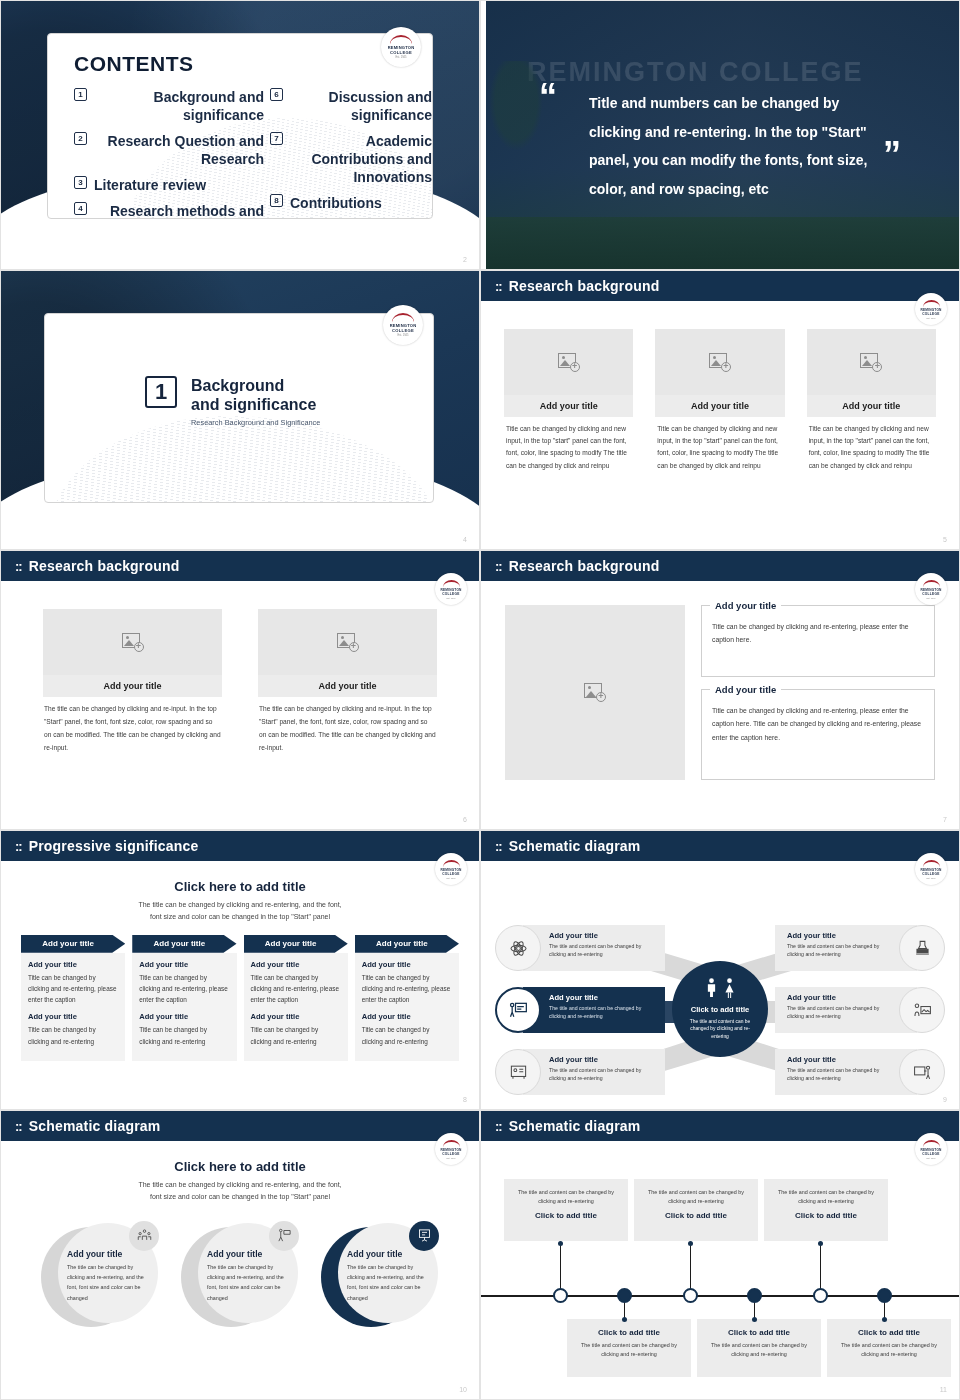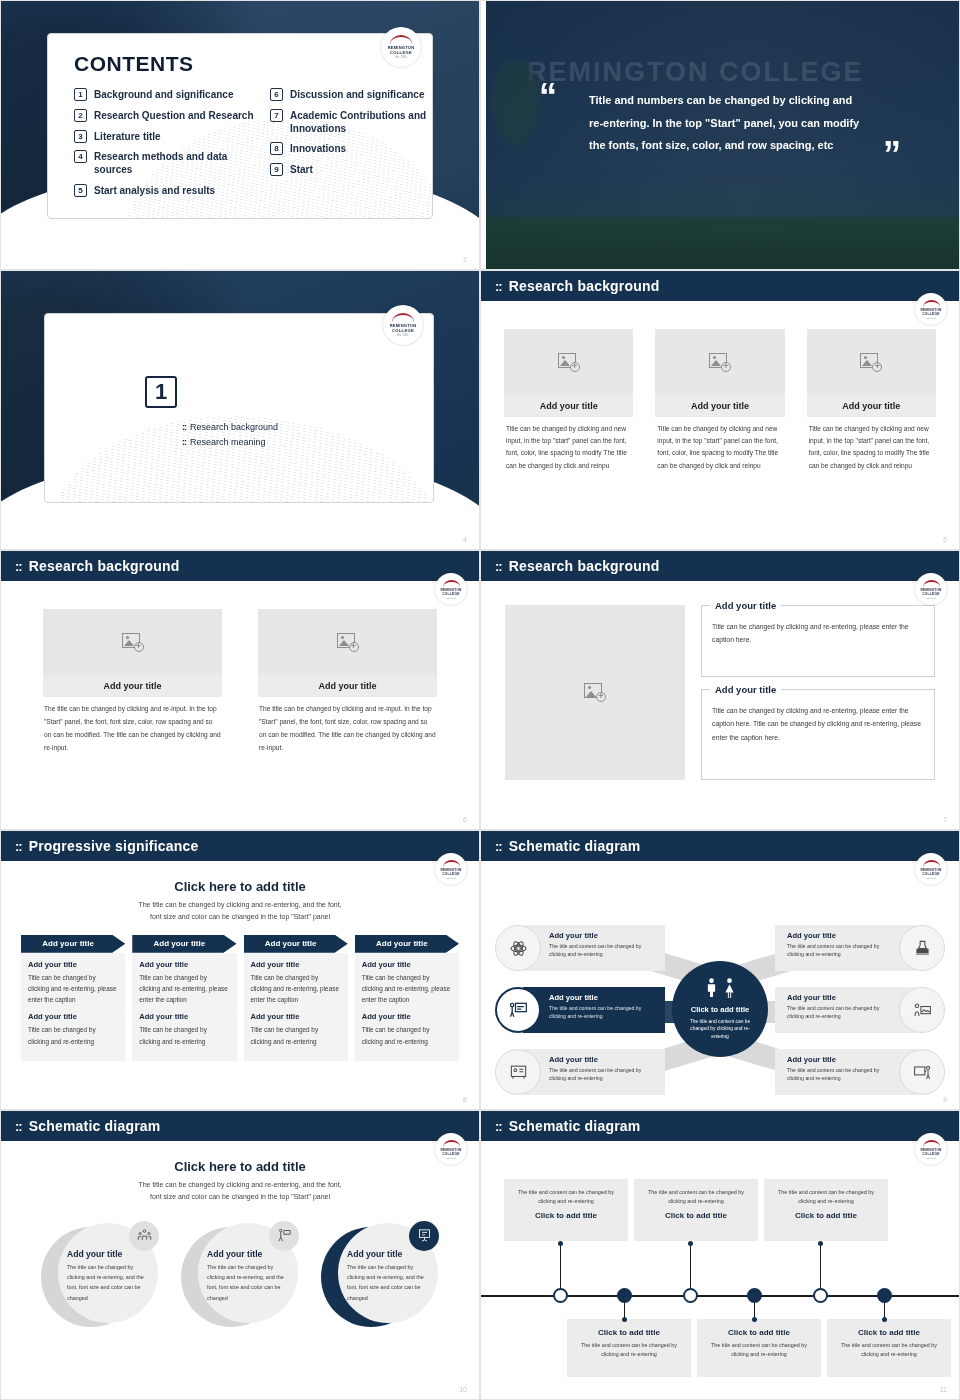--- a/index.html
+++ b/index.html
@@ -106,21 +106,21 @@
   .s2 .toc {
     position: relative; display: grid; grid-template-columns: 190px 1fr;
     margin: 12px 0 0 26px; column-gap: 6px;
   }
   .toc-item { display: flex; align-items: flex-start; gap: 7px; margin-bottom: 7px; }
   .toc-num {
     flex: none; width: 13px; height: 13px; border: 1px solid #20304a; border-radius: 2px;
     font-size: 8px; font-weight: bold; color: #16253d;
     display: flex; align-items: center; justify-content: center;
   }
-  .toc-lbl { font-size: 10px; color: #1b2b44; font-weight: bold; line-height: 1.28; padding-top: 1px; }
+  .toc-lbl { font-size: 14px; color: #1b2b44; font-weight: bold; line-height: 1.28; padding-top: 1px; text-align: right; }
 
   
   .s3 { height: 270px; background: #1b3553; }
   .s3 .photo {
     position: absolute; inset: 0;
     background:
       linear-gradient(180deg, rgba(20,44,70,.92) 0%, rgba(22,48,76,.88) 62%, rgba(26,58,60,.92) 100%),
       linear-gradient(90deg, #3d5a74 0%, #6e8094 30%, #8b9aa8 55%, #5c7388 100%);
   }
   .s3 .bldgtxt {
@@ -133,21 +133,21 @@
   }
   .s3 .tree {
     position: absolute; left: 8px; top: 60px; width: 54px; height: 90px;
     background: radial-gradient(ellipse at 50% 45%, rgba(30,62,60,.55) 0 55%, transparent 70%);
   }
   .s3 .qmark { position: absolute; color: #fff; font-weight: bold; line-height: .8; }
   .s3 .q-open { left: 58px; top: 82px; font-size: 36px; }
   .s3 .q-close { right: 58px; top: 140px; font-size: 36px; }
   .s3 .qtext {
     position: absolute; left: 108px; top: 88px; width: 280px;
-    color: #fff; font-size: 11px; font-weight: bold; line-height: 2.05;
+    color: #fff; font-size: 14px; font-weight: bold; line-height: 2.05;
   }
   .s3 .leftedge { position: absolute; left: 0; top: 0; bottom: 0; width: 5px; background: #fff; }
 
   
   .s4 { height: 280px; background: #1d3a5c; }
   .s4 .photo {
     position: absolute; inset: 0;
     background:
       radial-gradient(circle at 8% 55%, rgba(0,0,0,.30) 0 26%, transparent 52%),
       linear-gradient(160deg, #22415f 0%, #1b3755 52%, #16304d 100%);
@@ -331,21 +331,21 @@
             <div class="toc-item">
               <span class="toc-num">1</span>
               <span class="toc-lbl">Background and significance</span>
             </div>
             <div class="toc-item">
               <span class="toc-num">2</span>
               <span class="toc-lbl">Research Question and Research</span>
             </div>
             <div class="toc-item">
               <span class="toc-num">3</span>
-              <span class="toc-lbl">Literature title</span>
+              <span class="toc-lbl">Literature review</span>
             </div>
             <div class="toc-item">
               <span class="toc-num">4</span>
               <span class="toc-lbl">Research methods and data sources</span>
             </div>
             <div class="toc-item">
               <span class="toc-num">5</span>
               <span class="toc-lbl">Start analysis and results</span>
             </div>
           </div>
@@ -353,21 +353,21 @@
             <div class="toc-item">
               <span class="toc-num">6</span>
               <span class="toc-lbl">Discussion and significance</span>
             </div>
             <div class="toc-item">
               <span class="toc-num">7</span>
               <span class="toc-lbl">Academic Contributions and Innovations</span>
             </div>
             <div class="toc-item">
               <span class="toc-num">8</span>
-              <span class="toc-lbl">Innovations</span>
+              <span class="toc-lbl">Contributions</span>
             </div>
             <div class="toc-item">
               <span class="toc-num">9</span>
               <span class="toc-lbl">Start</span>
             </div>
           </div>
         </div>
       </div>
       <div class="logo" style="right:58px;top:26px">
         <div class="arc"></div>
@@ -393,24 +393,25 @@
   </div>
 
   <div class="slide-cell">
     <div class="slide s4">
       <div class="photo"></div>
       <div class="curve"></div>
       <div class="card">
         <div class="mesh"></div>
         <div class="inner">
           <div class="bignum">1</div>
-        </div>
-        <div class="bullets">
-          <div><span class="dd">::</span><span>Research background</span></div>
-          <div><span class="dd">::</span><span>Research meaning</span></div>
+          <div>
+            <div class="t1">Background</div>
+            <div class="t1">and significance</div>
+            <div class="sub">Research Background and Significance</div>
+          </div>
         </div>
       </div>
       <div class="logo" style="right:56px;top:34px">
         <div class="arc"></div>
         <div class="l1">REMINGTON</div>
         <div class="l2">COLLEGE</div>
         <div class="l3">Est. 1945</div>
       </div>
       <div class="pagenum">4</div>
     </div>

